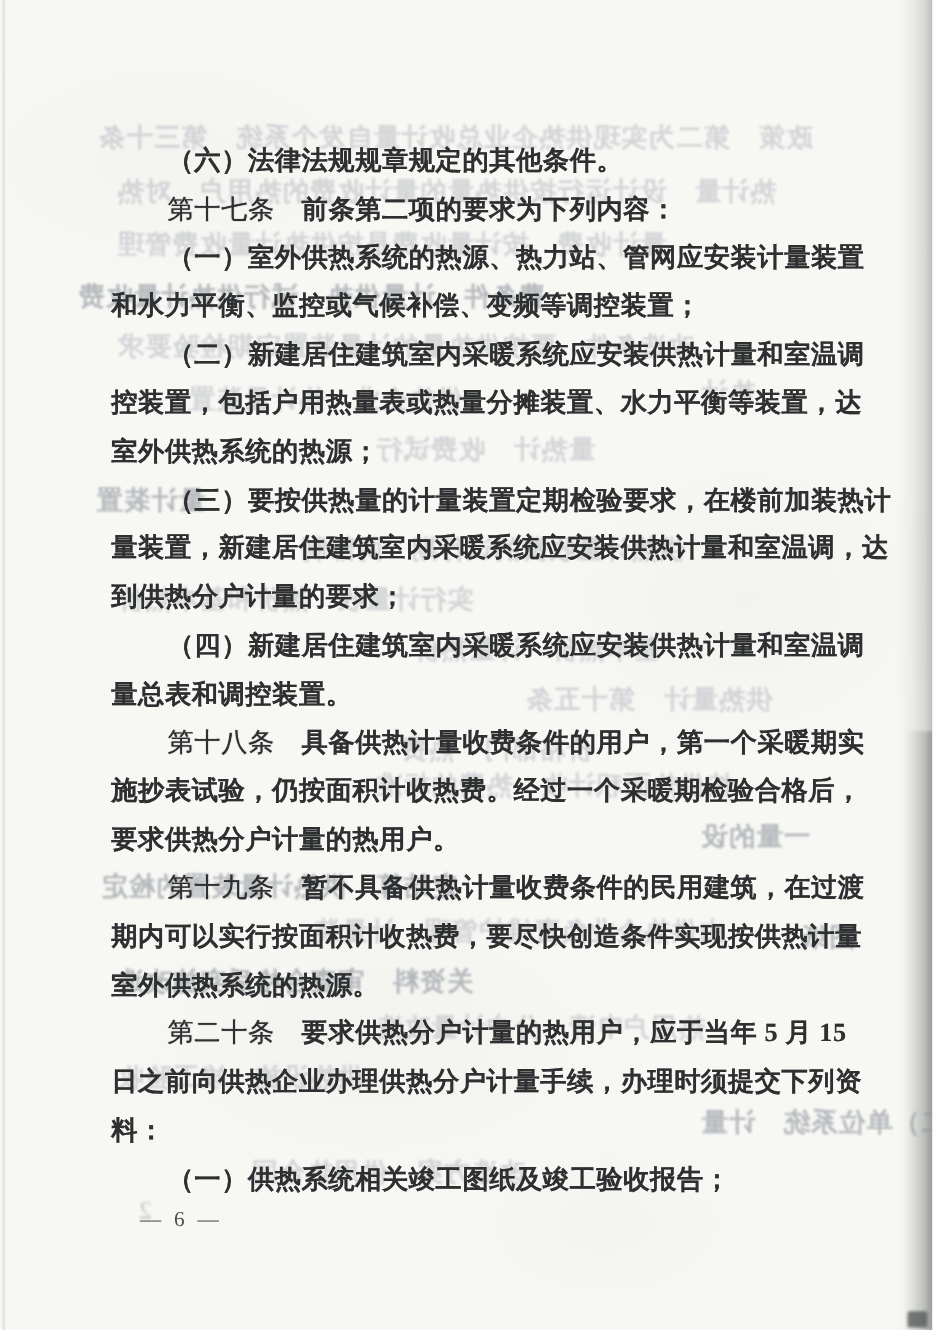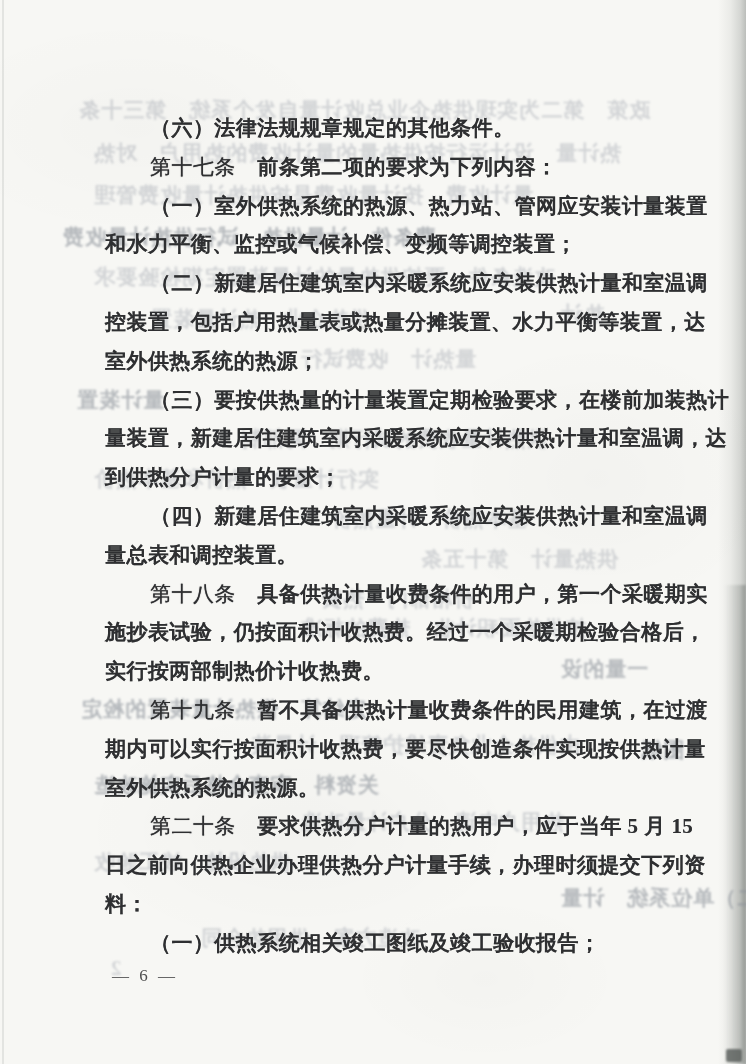--- a/index.html
+++ b/index.html
@@ -27,21 +27,21 @@
     background:linear-gradient(to right, rgba(100,106,102,0) 0%, rgba(100,106,102,0.22) 70%, rgba(90,96,92,0.40) 100%);
     filter:blur(1px);}
   .corner-smudge{position:absolute;right:4px;bottom:2px;width:16px;height:13px;
     background:#565b58;opacity:0.8;filter:blur(1.2px);border-radius:2px;}
   
   .bleed-layer{position:absolute;inset:0;z-index:1;pointer-events:none;}
   .bleed-frag{position:absolute;white-space:nowrap;font-size:21px;letter-spacing:1px;
     color:var(--bleed);opacity:0.5;transform:scaleX(-1);filter:blur(0.8px);font-weight:600;}
   .bleed-frag.dark{color:var(--bleed-dark);opacity:0.62;}
   
-  .content{position:absolute;left:105px;top:109px;width:578px;z-index:2;}
+  .content{position:absolute;left:89px;top:109px;width:578px;z-index:2;}
   .line{font-size:21px;line-height:38.8px;letter-spacing:0.45px;color:var(--ink);
     font-weight:600;white-space:nowrap;text-shadow:0 0 0.4px rgba(46,47,49,0.55);}
   .line.indent{padding-left:45px;}
   .line .head{font-weight:400;text-shadow:0 0 0.8px rgba(30,30,32,0.8);}
   .page-footer{position:absolute;left:112px;top:966px;z-index:2;font-size:17px;
     letter-spacing:3px;color:var(--footer-ink);font-weight:500;}
 </style>
 </head>
 <body>
 
@@ -83,21 +83,21 @@
       <div class="line indent">（二）新建居住建筑室内采暖系统应安装供热计量和室温调</div>
       <div class="line">控装置，包括户用热量表或热量分摊装置、水力平衡等装置，达</div>
       <div class="line">室外供热系统的热源；</div>
       <div class="line indent">（三）要按供热量的计量装置定期检验要求，在楼前加装热计</div>
       <div class="line">量装置，新建居住建筑室内采暖系统应安装供热计量和室温调，达</div>
       <div class="line">到供热分户计量的要求；</div>
       <div class="line indent">（四）新建居住建筑室内采暖系统应安装供热计量和室温调</div>
       <div class="line">量总表和调控装置。</div>
       <div class="line indent"><span class="head">第十八条</span>　具备供热计量收费条件的用户，第一个采暖期实</div>
       <div class="line">施抄表试验，仍按面积计收热费。经过一个采暖期检验合格后，</div>
-      <div class="line">实行按两部制热价计收热费。</div>
+      <div class="line">要求供热分户计量的热用户。</div>
       <div class="line indent"><span class="head">第十九条</span>　暂不具备供热计量收费条件的民用建筑，在过渡</div>
       <div class="line">期内可以实行按面积计收热费，要尽快创造条件实现按供热计量</div>
       <div class="line">室外供热系统的热源。</div>
       <div class="line indent"><span class="head">第二十条</span>　要求供热分户计量的热用户，应于当年 5 月 15</div>
       <div class="line">日之前向供热企业办理供热分户计量手续，办理时须提交下列资</div>
       <div class="line">料：</div>
       <div class="line indent">（一）供热系统相关竣工图纸及竣工验收报告；</div>
     </div>
 
   <div class="page-footer">— 6 —</div>

